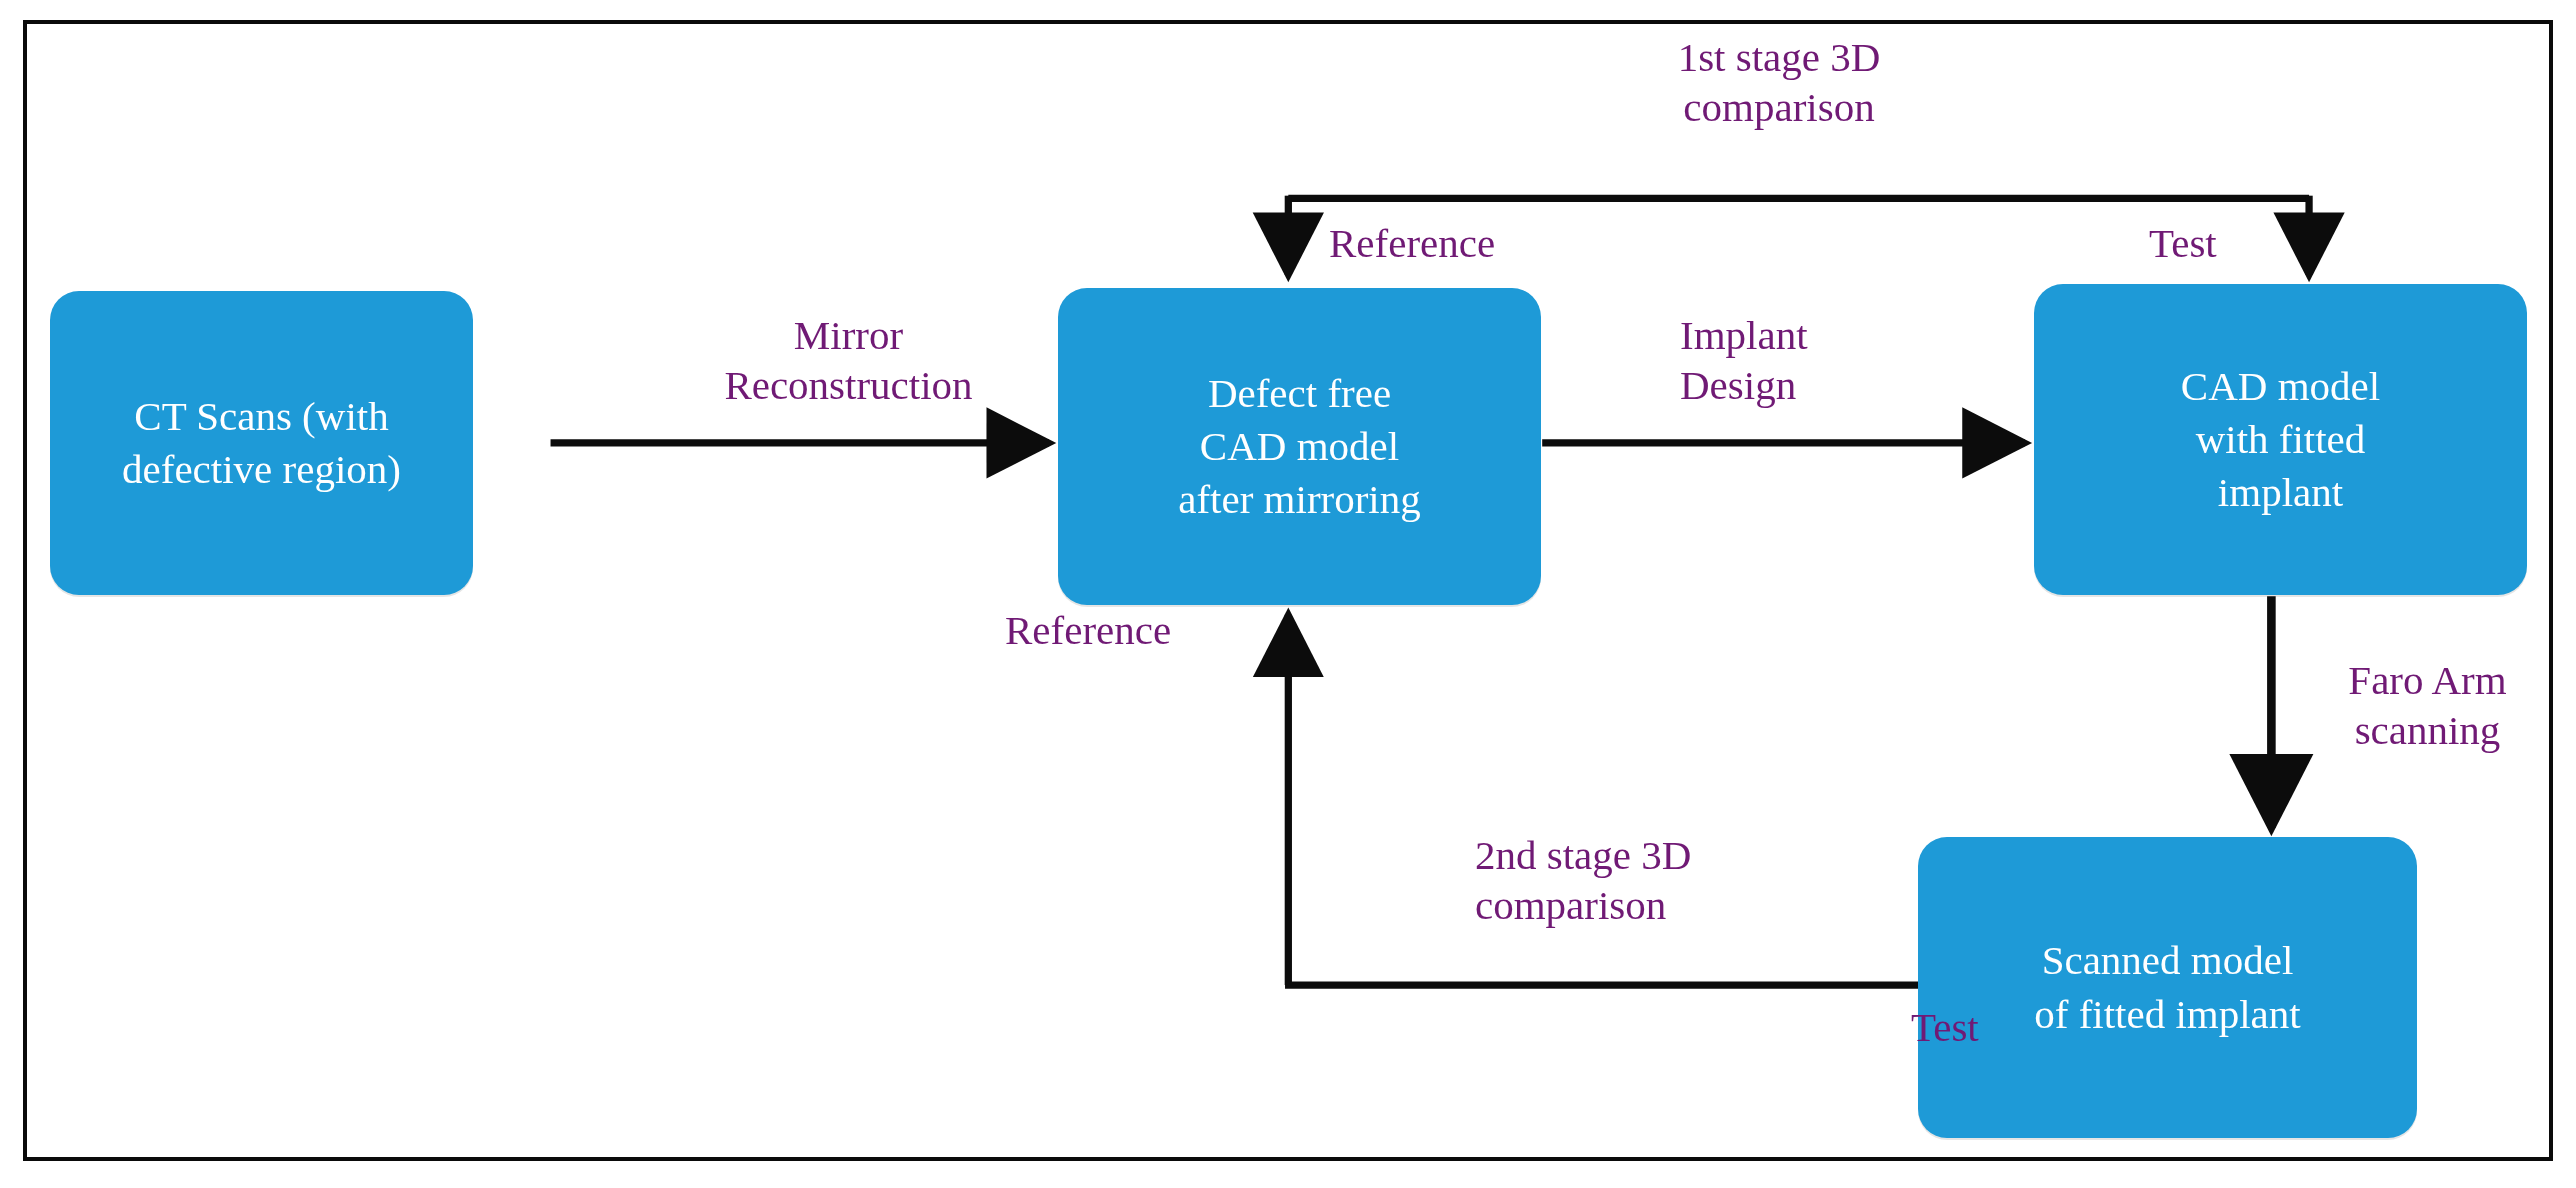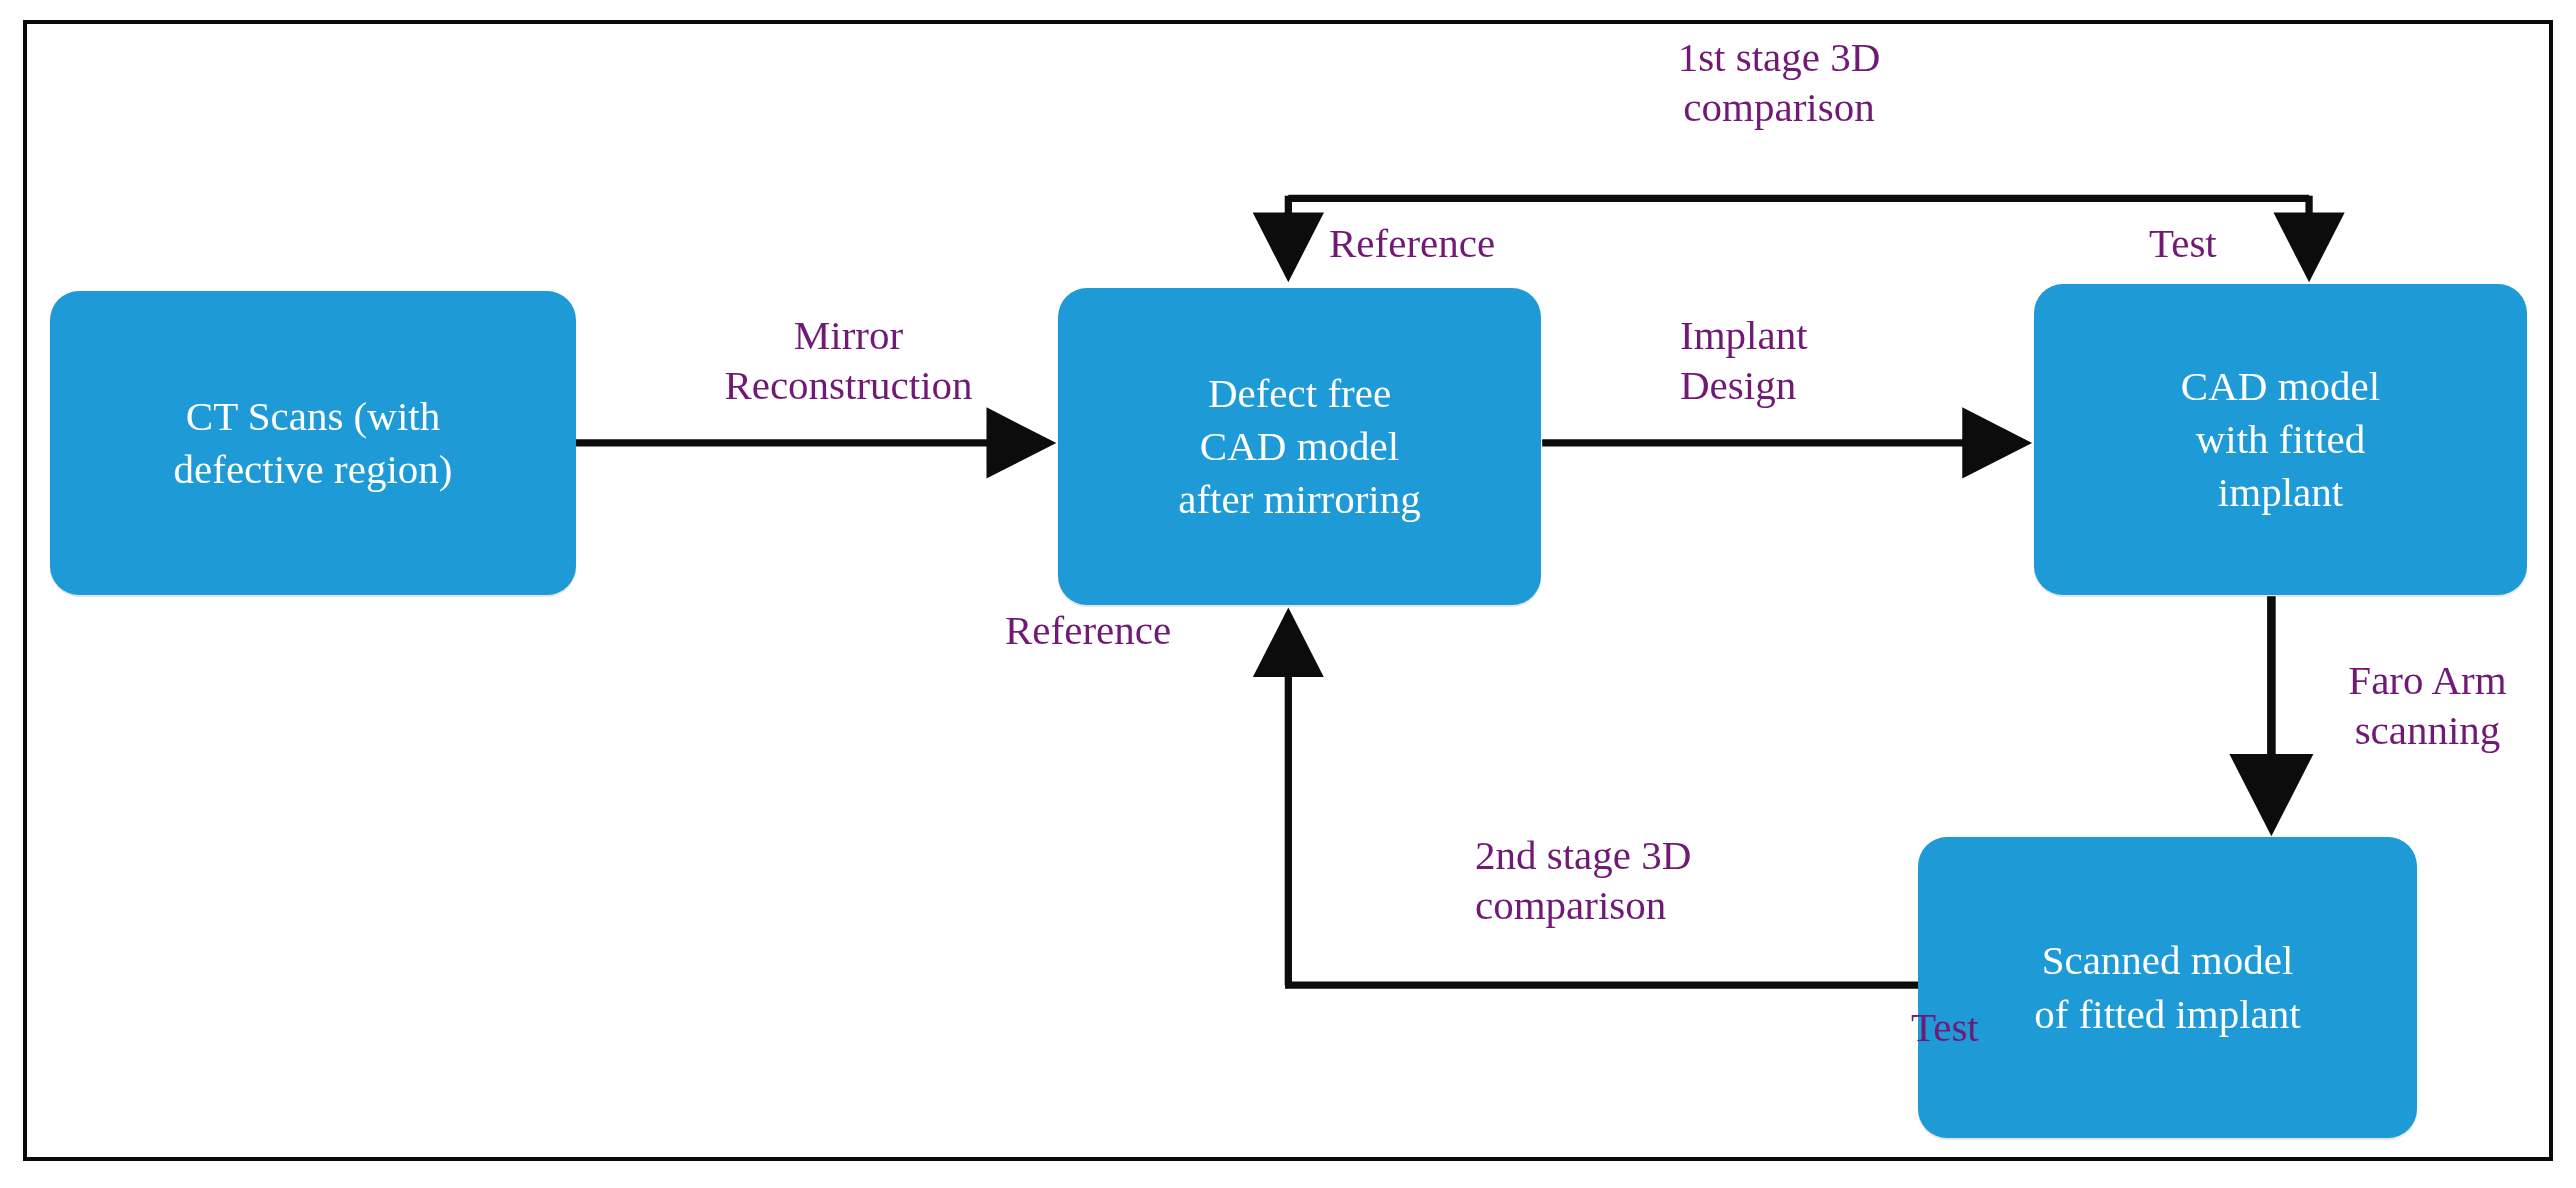--- a/index.html
+++ b/index.html
@@ -6,21 +6,21 @@
   body{width:2576px;height:1188px;font-family:"Liberation Serif",serif;}
   #stage{position:relative;width:2576px;height:1188px;overflow:hidden;background:#fff;}
   #frame{position:absolute;left:23px;top:20px;width:2530px;height:1141px;
          border:4px solid #0a0a0a;box-sizing:border-box;background:#fff;}
   svg.wires{position:absolute;left:0;top:0;width:2576px;height:1188px;pointer-events:none;}
   .node{position:absolute;background:#1E9AD7;border-radius:29px;
         display:flex;align-items:center;justify-content:center;text-align:center;
         color:#ffffff;font-family:"Liberation Serif",serif;line-height:1.30;
         box-shadow:0 2px 0 rgba(0,0,0,0.10);}
   .node .txt{padding:0 12px;}
-  #node-ct      {left:50px;  top:291px;  width:526px; height:304px; font-size:41px;}
+  #node-ct      {left:50px;  top:291px;  width:423px; height:304px; font-size:41px;}
   #node-defect  {left:1058px;top:288px;  width:483px; height:317px; font-size:41px;}
   #node-cad     {left:2034px;top:284px;  width:493px; height:311px; font-size:41px;}
   #node-scan    {left:1918px;top:837px; width:499px; height:301px; font-size:41px;}
   .elabel{position:absolute;color:#701a75;font-family:"Liberation Serif",serif;
           font-size:41px;line-height:1.22;white-space:pre-line;}
   #lbl-mirror   {left:693px;top:310px;  width:311px; text-align:center;}
   #lbl-implant  {left:1680px;top:310px;  width:278px; text-align:left;}
   #lbl-stage1   {left:1574px;top:32px;   width:410px; text-align:center;}
   #lbl-stage2   {left:1475px;top:830px; width:410px; text-align:left;}
   #lbl-faro     {left:2295px;top:655px;  width:265px; text-align:center;}

